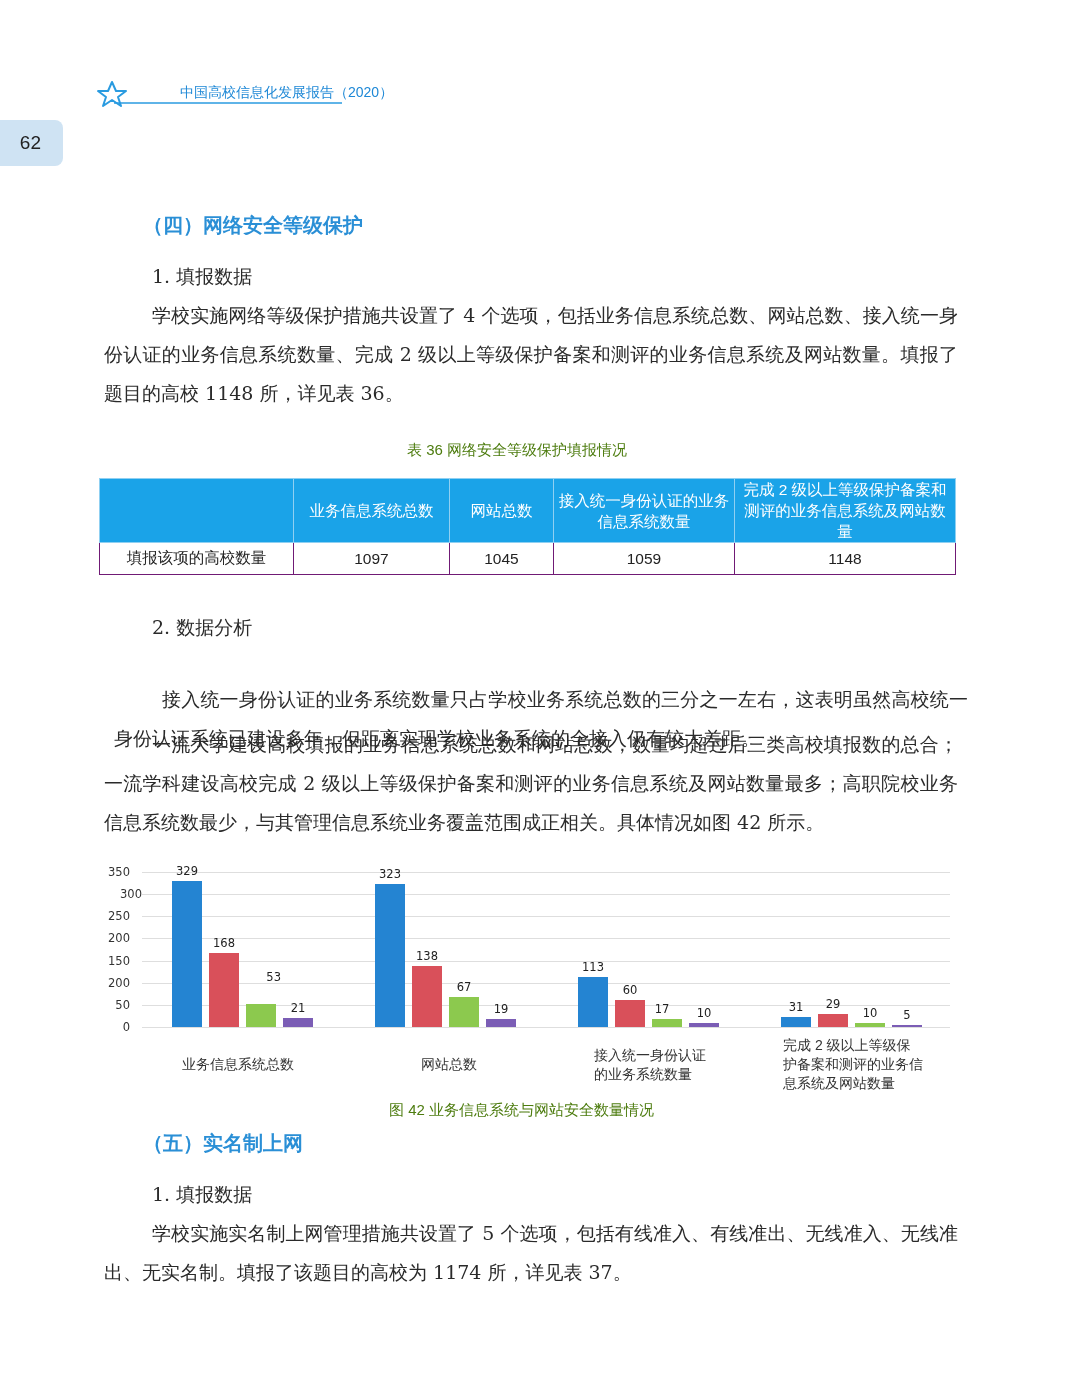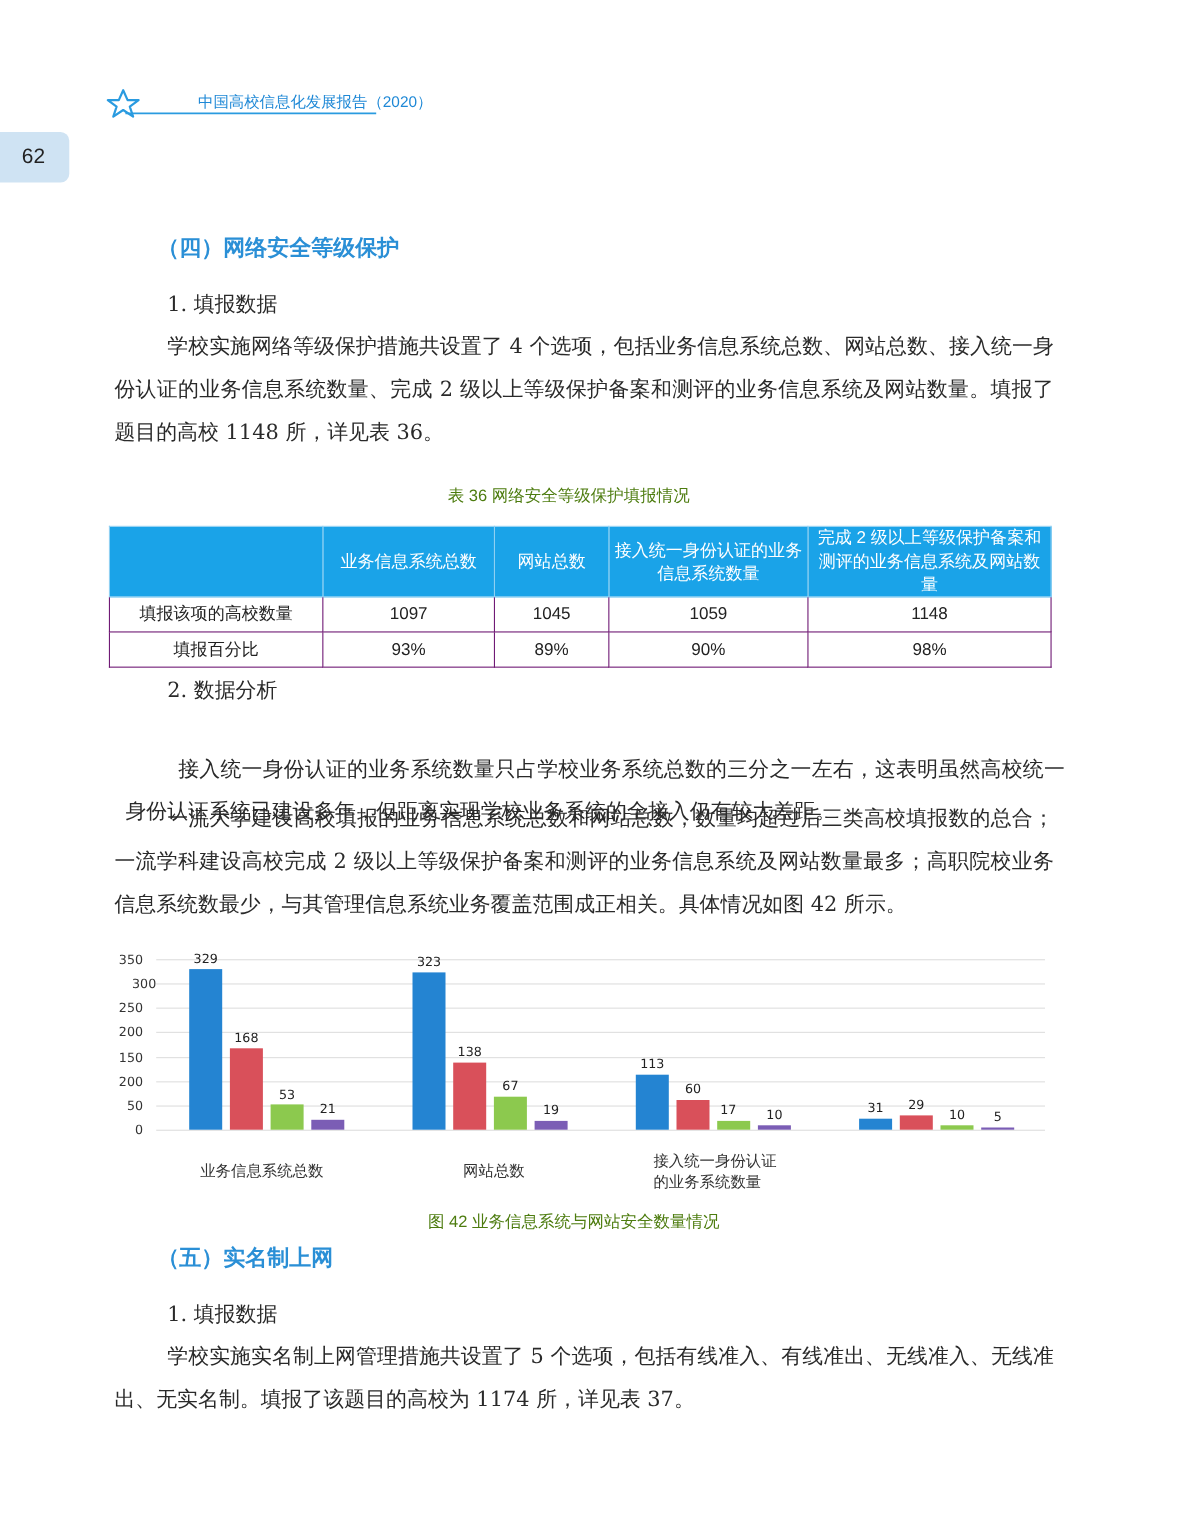--- a/index.html
+++ b/index.html
@@ -95,27 +95,20 @@
     </tr>
   </thead>
   <tbody>
     <tr>
       <td>填报该项的高校数量</td>
       <td>1097</td>
       <td>1045</td>
       <td>1059</td>
       <td>1148</td>
     </tr>
-    <tr>
-      <td>填报百分比</td>
-      <td>93%</td>
-      <td>89%</td>
-      <td>90%</td>
-      <td>98%</td>
-    </tr>
   </tbody>
 </table>
 
 <div class="abs subheading" style="left:152px; top:615px;">2. 数据分析</div>
 <div class="abs para" style="left:104px; top:680px; width:854px; text-indent:48px;margin-left:10px;">
   <p>接入统一身份认证的业务系统数量只占学校业务系统总数的三分之一左右，这表明虽然高校统一身份认证系统已建设多年，但距离实现学校业务系统的全接入仍有较大差距。</p>
 </div>
 <div class="abs para" style="left:104px; top:725px; width:854px; text-indent:48px;">
   <p>一流大学建设高校填报的业务信息系统总数和网站总数，数量均超过后三类高校填报数的总合；一流学科建设高校完成 2 级以上等级保护备案和测评的业务信息系统及网站数量最多；高职院校业务信息系统数最少，与其管理信息系统业务覆盖范围成正相关。具体情况如图 42 所示。</p>
 </div>
@@ -147,38 +140,39 @@
     <div class="bar-label" style="left: 676px; top: 139.814px;">31</div>
     <div class="bar" style="left: 109px; top: 92.6px; height: 74.4px; background: rgb(217, 80, 90);"></div>
     <div class="bar-label" style="left: 104px; top: 75.6px;">168</div>
     <div class="bar" style="left: 312px; top: 105.886px; height: 61.1143px; background: rgb(217, 80, 90);"></div>
     <div class="bar-label" style="left: 307px; top: 88.8857px;">138</div>
     <div class="bar" style="left: 515px; top: 140.429px; height: 26.5714px; background: rgb(217, 80, 90);"></div>
     <div class="bar-label" style="left: 510px; top: 123.429px;">60</div>
     <div class="bar" style="left: 718px; top: 154.157px; height: 12.8429px; background: rgb(217, 80, 90);"></div>
     <div class="bar-label" style="left: 713px; top: 137.157px;">29</div>
     <div class="bar" style="left: 146px; top: 143.529px; height: 23.4714px; background: rgb(140, 201, 78);"></div>
-    <div class="bar-label" style="left: 141px; top: 128px;">53</div>
+    <div class="bar-label" style="left: 141px; top: 110px; text-align: right;">53</div>
     <div class="bar" style="left: 349px; top: 137.329px; height: 29.6714px; background: rgb(140, 201, 78);"></div>
     <div class="bar-label" style="left: 344px; top: 120.329px;">67</div>
     <div class="bar" style="left: 552px; top: 159.471px; height: 7.52857px; background: rgb(140, 201, 78);"></div>
     <div class="bar-label" style="left: 542px; top: 142.471px;">17</div>
     <div class="bar" style="left: 755px; top: 162.571px; height: 4.42857px; background: rgb(140, 201, 78);"></div>
     <div class="bar-label" style="left: 750px; top: 145.571px;">10</div>
     <div class="bar" style="left: 183px; top: 157.7px; height: 9.3px; background: rgb(123, 93, 181);"></div>
     <div class="bar-label" style="left: 178px; top: 140.7px;">21</div>
     <div class="bar" style="left: 386px; top: 158.586px; height: 8.41429px; background: rgb(123, 93, 181);"></div>
     <div class="bar-label" style="left: 381px; top: 141.586px;">19</div>
     <div class="bar" style="left: 589px; top: 162.571px; height: 4.42857px; background: rgb(123, 93, 181);"></div>
     <div class="bar-label" style="left: 584px; top: 145.571px;">10</div>
     <div class="bar" style="left: 792px; top: 164.786px; height: 2.21429px; background: rgb(123, 93, 181);"></div>
     <div class="bar-label" style="left: 787px; top: 147.786px;">5</div>
     <div class="cat-label" style="left: 82px; top: 195px;">业务信息系统总数</div>
     <div class="cat-label" style="left: 321px; top: 195px;">网站总数</div>
     <div class="cat-label" style="left: 494px; top: 186px;">接入统一身份认证<br>的业务系统数量</div>
+    <div class="cat-label" style="left: 683px; top: 176px;">完成 2 级以上等级保<br>护备案和测评的业务信<br>息系统及网站数量</div>
   </div>
 <div class="abs caption" style="left:389px; top:1101px;">图 42  业务信息系统与网站安全数量情况</div>
 
 <div class="abs section-heading" style="left:143px; top:1130px;">（五）实名制上网</div>
 <div class="abs subheading" style="left:152px; top:1182px;">1. 填报数据</div>
 <div class="abs para" style="left:104px; top:1214px; width:854px; text-indent:48px;">
   <p>学校实施实名制上网管理措施共设置了 5 个选项，包括有线准入、有线准出、无线准入、无线准出、无实名制。填报了该题目的高校为 1174 所，详见表 37。</p>
 </div>
 
 </body></html>

